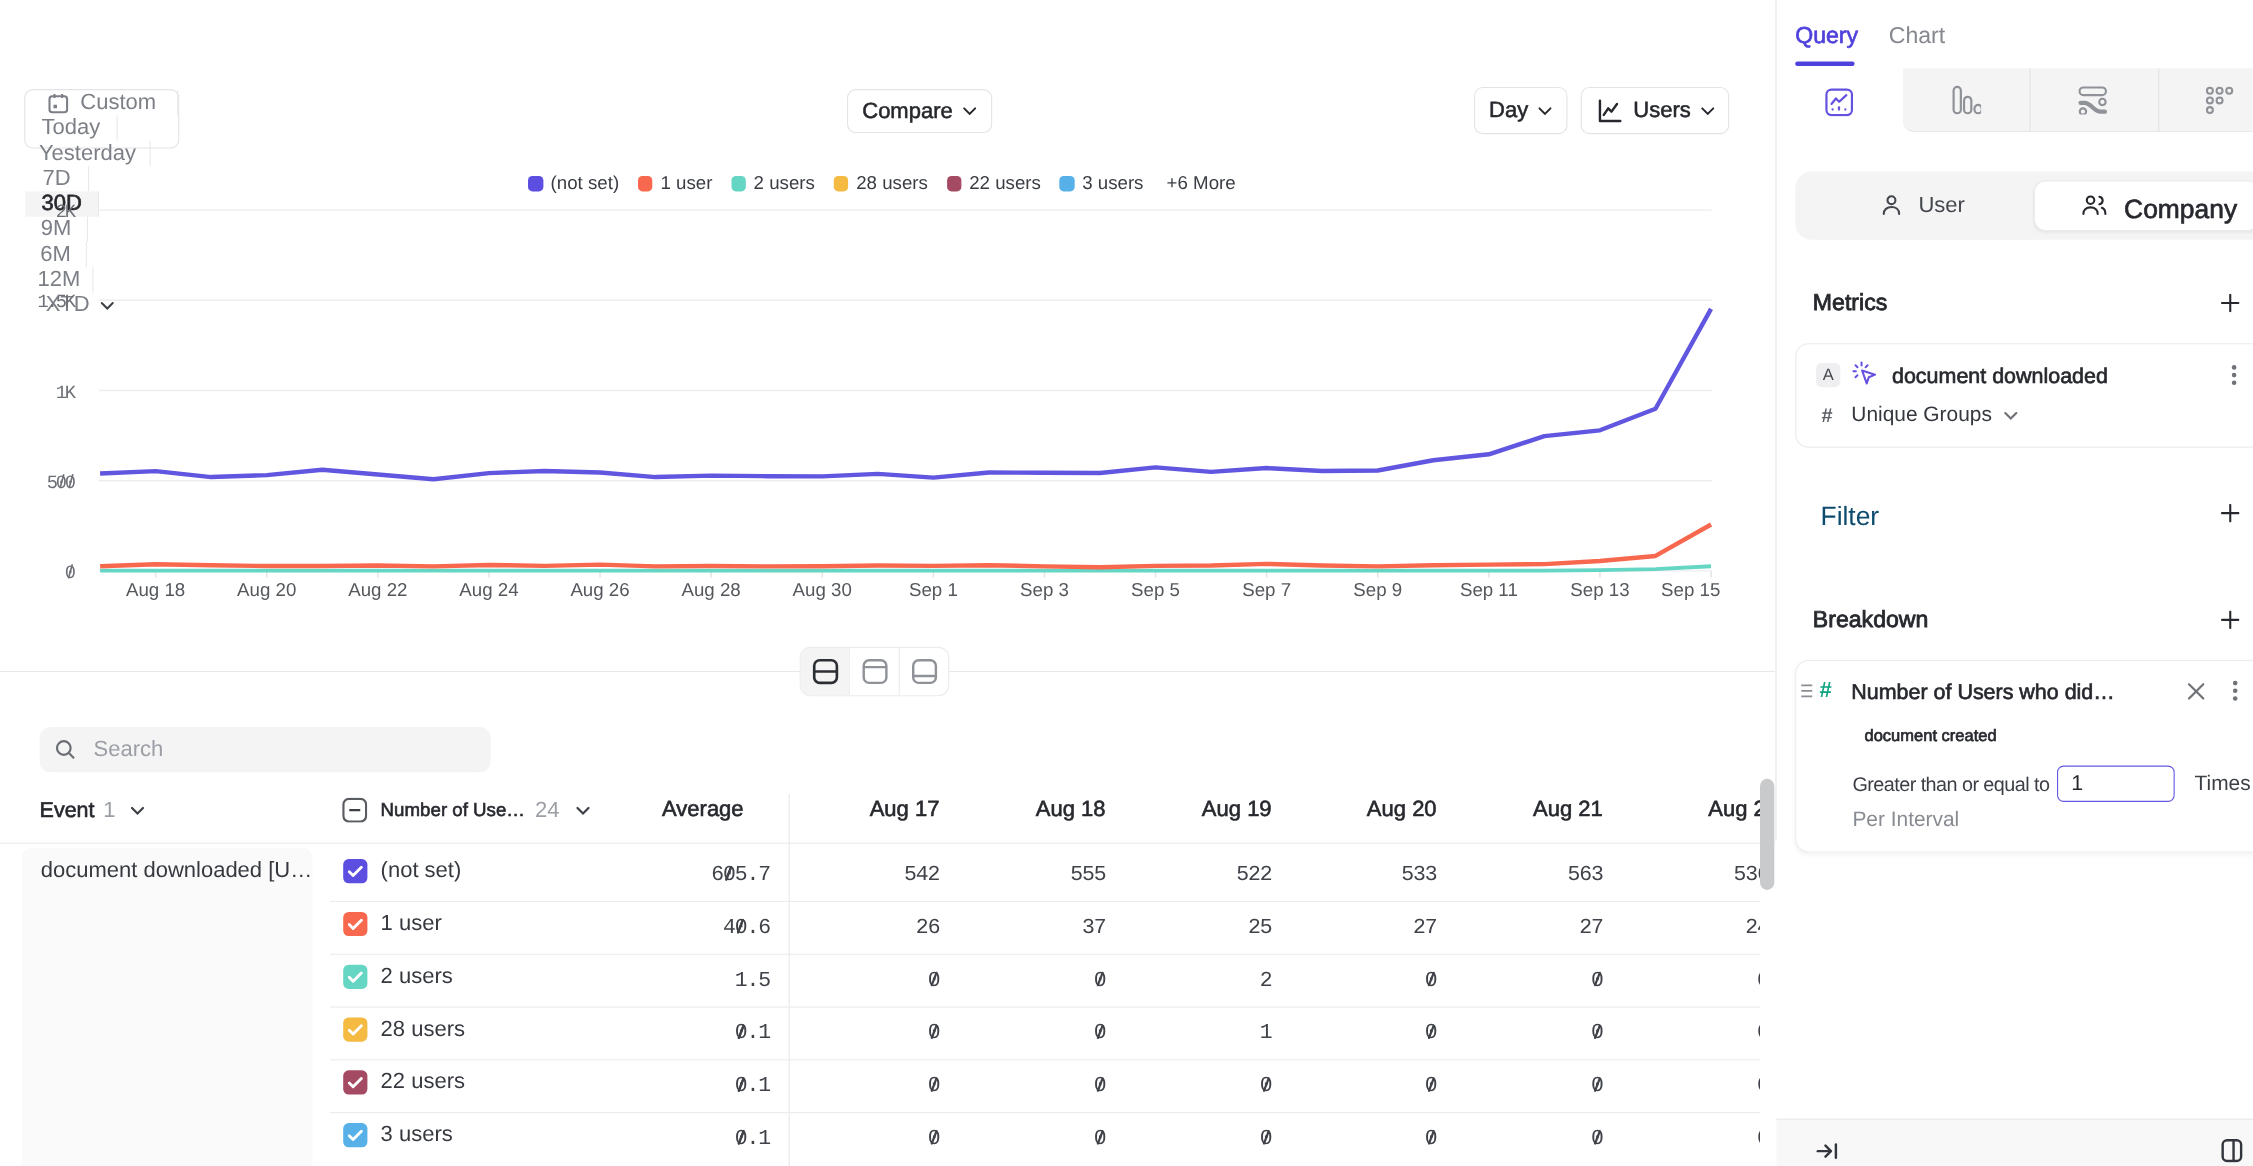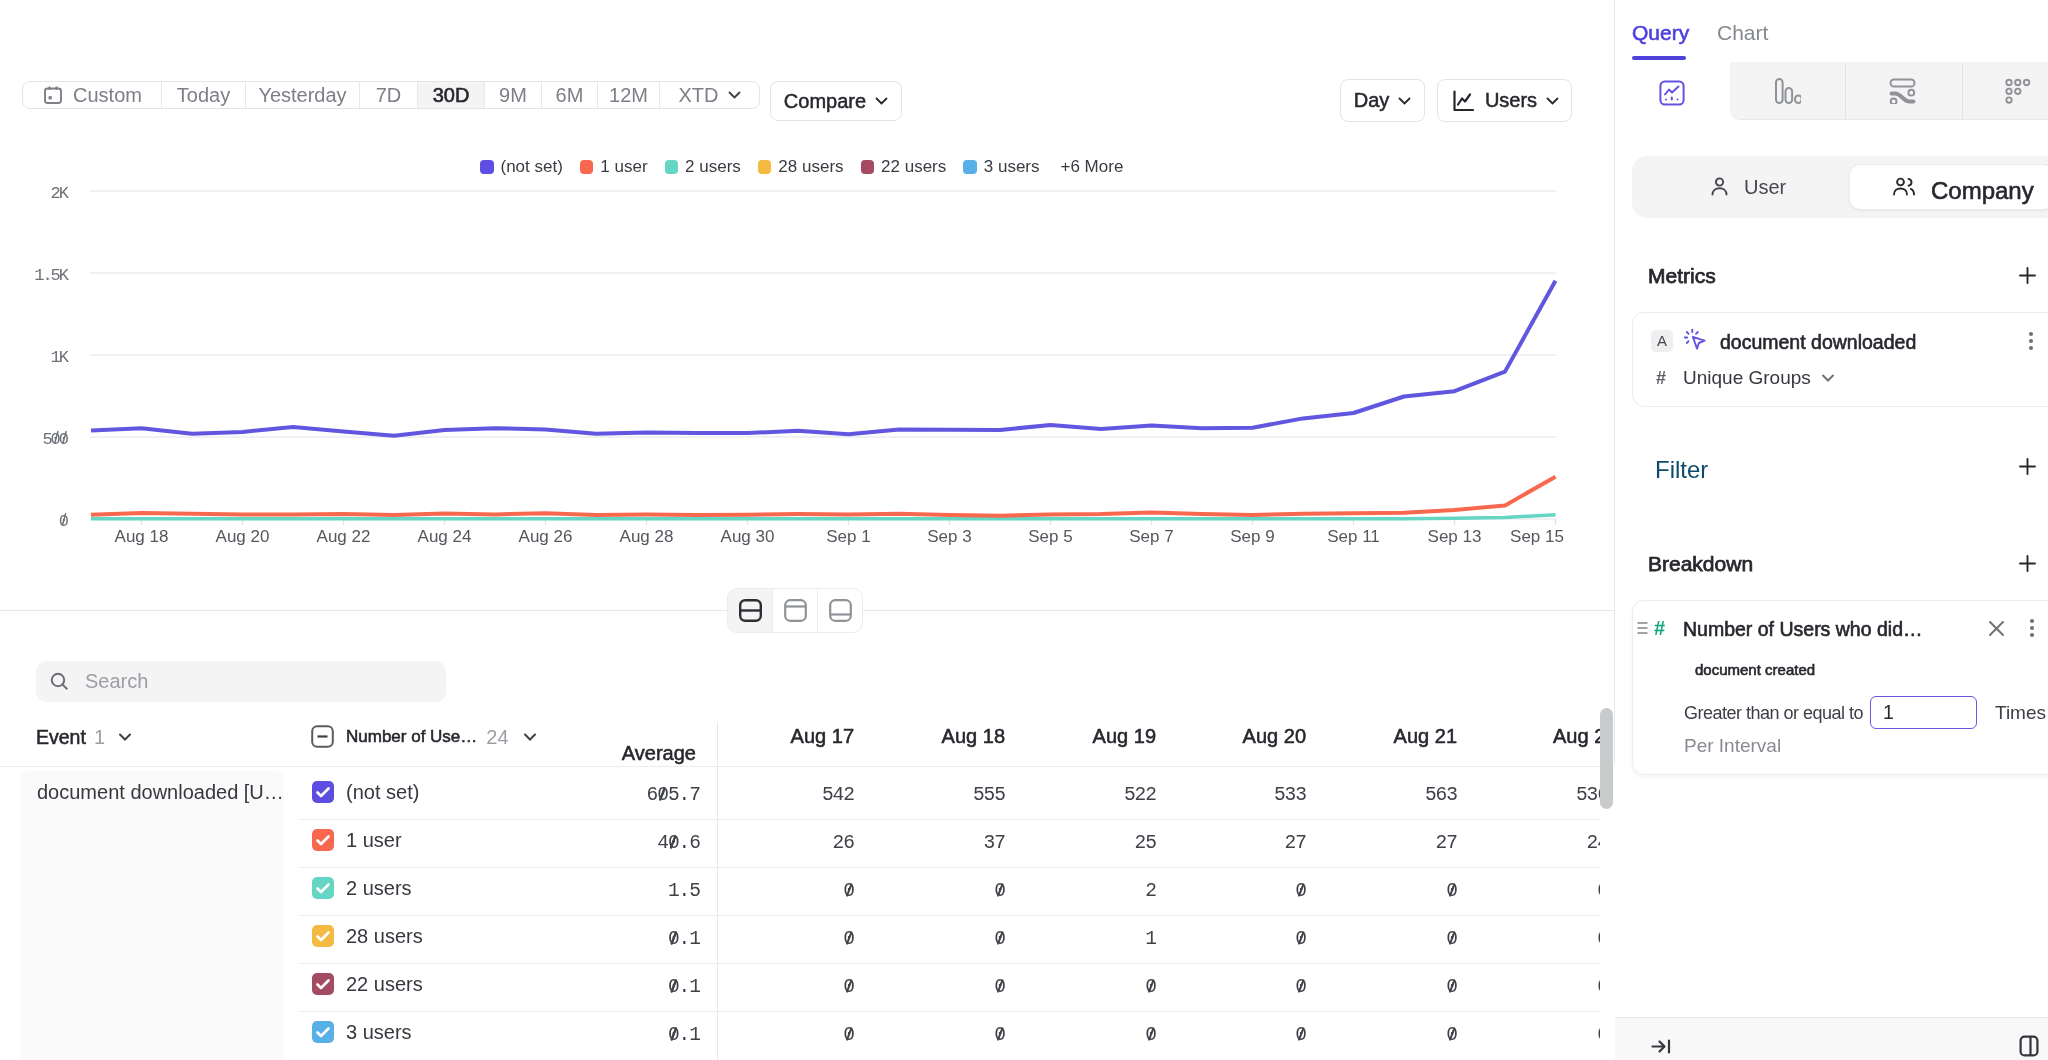--- a/index.html
+++ b/index.html
@@ -2,21 +2,21 @@
 <html><head>
 <meta charset="utf-8">
 <style>
   * { margin:0; padding:0; box-sizing:border-box; }
   html,body { width:2048px; height:1060px; background:#fff; font-family:"Liberation Sans", sans-serif; overflow:hidden; }
   .abs { position:absolute; }
   .row { display:flex; align-items:center; }
   svg { display:block; }
 
   
-  #toolbar { left:22px; top:81px; height:28px; border:1px solid #e3e4e7; border-radius:8px; display:flex; align-items:stretch; color:#7c7f86; font-size:20px; }
+  #toolbar { left:22px; top:81px; height:54px; border:1px solid #e3e4e7; border-radius:8px; display:flex; align-items:stretch; color:#7c7f86; font-size:20px;flex-direction:column; }
   #toolbar .cell { display:flex; align-items:center; justify-content:center; border-right:1px solid #e9e9ec; }
   #toolbar .cell:last-child { border-right:none; }
   .btn { border:1px solid #e3e4e7; border-radius:8px; display:flex; align-items:center; justify-content:center; font-size:20px; color:#26282d; -webkit-text-stroke:0.5px currentColor; }
   .chev { margin-left:9px; }
 
   
   #legend { left:480px; top:157px; display:flex; align-items:center; gap:17px; font-size:17px; color:#393c42; }
   #legend .it { display:flex; align-items:center; gap:7px; }
   #legend .sw { width:13.5px; height:13.5px; border-radius:4px; }
 
@@ -195,21 +195,21 @@
       <rect x="1.2" y="1.2" width="20.6" height="20.6" rx="5" stroke="#595c61" stroke-width="2"></rect>
       <line x1="6.5" y1="11.5" x2="16.5" y2="11.5" stroke="#3c3f45" stroke-width="2.2"></line>
     </svg>
   <div class="abs row" style="left:346px; top:9px; height:24px;">
     <span class="hdr" style="font-size:17px;">Number of Use…</span>
     <span style="margin-left:9px; font-size:20px; color:#9b9ea4;">24</span>
     <svg style="margin-left:14px;" width="14" height="9" viewBox="0 0 14 9" fill="none" stroke="#3c3f45" stroke-width="2" stroke-linecap="round">
         <path d="M2 1.5 L7 6.5 L12 1.5"></path>
       </svg>
   </div>
-  <span class="abs hdr" style="left:696px; top:9px; transform:translateX(-100%);margin-top:17px;">Average</span>
+  <span class="abs hdr" style="left:676px; top:9px; transform:translateX(-100%);">Average</span>
   <span class="abs hdr" style="left:854px; top:9px; transform:translateX(-100%);">Aug 17</span>
   <span class="abs hdr" style="left:1005px; top:9px; transform:translateX(-100%);">Aug 18</span>
   <span class="abs hdr" style="left:1156px; top:9px; transform:translateX(-100%);">Aug 19</span>
   <span class="abs hdr" style="left:1306px; top:9px; transform:translateX(-100%);">Aug 20</span>
   <span class="abs hdr" style="left:1457px; top:9px; transform:translateX(-100%);">Aug 21</span>
   <span class="abs hdr" style="left:1553px; top:9px;">Aug 22</span>
 
   <div class="sep" style="left:0; top:50px; width:1600px;"></div>
   <div class="abs" style="left:717px; top:6px; width:1px; height:338px; background:#e8e8ea;"></div>
 

